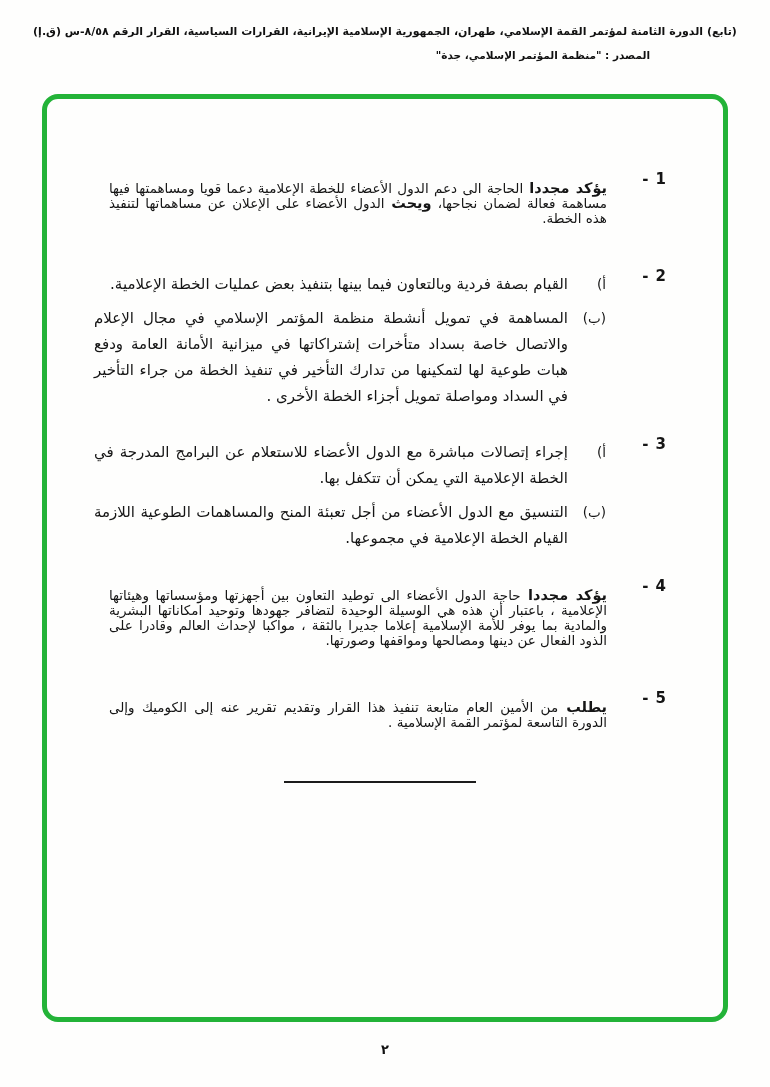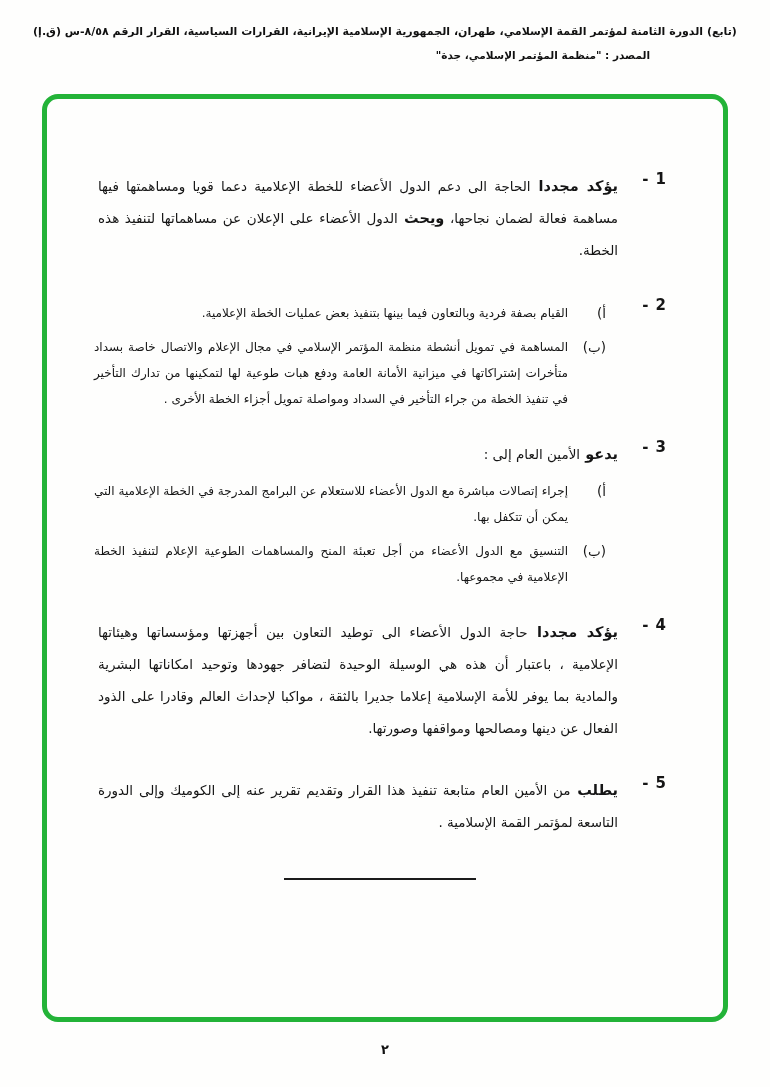--- a/index.html
+++ b/index.html
@@ -54,31 +54,31 @@
   .marker {
     flex: 0 0 32px;
     display: flex;
     gap: 7px;
     font-size: 15px;
     font-weight: bold;
     line-height: 26px;
   }
   .item-text { flex: 1; min-width: 0; }
   p.para {
-    margin: 4px;
+    margin: 15px;
     font-size: 13.5px;
-    line-height: 32px;
+    line-height: 15px;
     text-align: justify;
   }
   .b { font-weight: bold; font-size: 14.5px; }
   .subitem { display: flex; gap: 12px; margin-top: 8px; margin-right: 16px; }
   .sublabel { flex: 0 0 26px; font-size: 13.5px; line-height: 26px; }
   .subtext {
     flex: 1;
-    font-size: 12px;
+    font-size: 15px;
     line-height: 26px;
     text-align: justify;
   }
   .divider {
     width: 192px;
     border-top: 2px solid #1c1c1c;
     margin: 36px auto 0 auto;
   }
   .page-number {
     position: absolute;
@@ -128,28 +128,27 @@
               <span class="subtext">المساهمة في تمويل أنشطة منظمة المؤتمر الإسلامي في مجال الإعلام والاتصال خاصة بسداد متأخرات إشتراكاتها في ميزانية الأمانة العامة ودفع هبات طوعية لها لتمكينها من تدارك التأخير في تنفيذ الخطة من جراء التأخير في السداد ومواصلة تمويل أجزاء الخطة الأخرى .</span>
             </div>
           </div>
         </div>
         <div class="item">
           <div class="marker">
             <span class="num">3</span>
             <span class="dash">-</span>
           </div>
           <div class="item-text">
-            <p class="para"><span class="b">يدعو </span><span>الأمين العام إلى :</span></p>
             <div class="subitem">
               <span class="sublabel">أ)</span>
               <span class="subtext">إجراء إتصالات مباشرة مع الدول الأعضاء للاستعلام عن البرامج المدرجة في الخطة الإعلامية التي يمكن أن تتكفل بها.</span>
             </div>
             <div class="subitem">
               <span class="sublabel">(ب)</span>
-              <span class="subtext">التنسيق مع الدول الأعضاء من أجل تعبئة المنح والمساهمات الطوعية الإعلام لتنفيذ الخطة الإعلامية في مجموعها.</span>
+              <span class="subtext">التنسيق مع الدول الأعضاء من أجل تعبئة المنح والمساهمات الطوعية اللازمة القيام الخطة الإعلامية في مجموعها.</span>
             </div>
           </div>
         </div>
         <div class="item">
           <div class="marker">
             <span class="num">4</span>
             <span class="dash">-</span>
           </div>
           <div class="item-text">
             <p class="para"><span class="b">يؤكد مجددا </span><span>حاجة الدول الأعضاء الى توطيد التعاون بين أجهزتها ومؤسساتها وهيئاتها الإعلامية ، باعتبار أن هذه هي الوسيلة الوحيدة لتضافر جهودها وتوحيد امكاناتها البشرية والمادية بما يوفر للأمة الإسلامية إعلاما جديرا بالثقة ، مواكبا لإحداث العالم وقادرا على الذود الفعال عن دينها ومصالحها ومواقفها وصورتها.</span></p>

